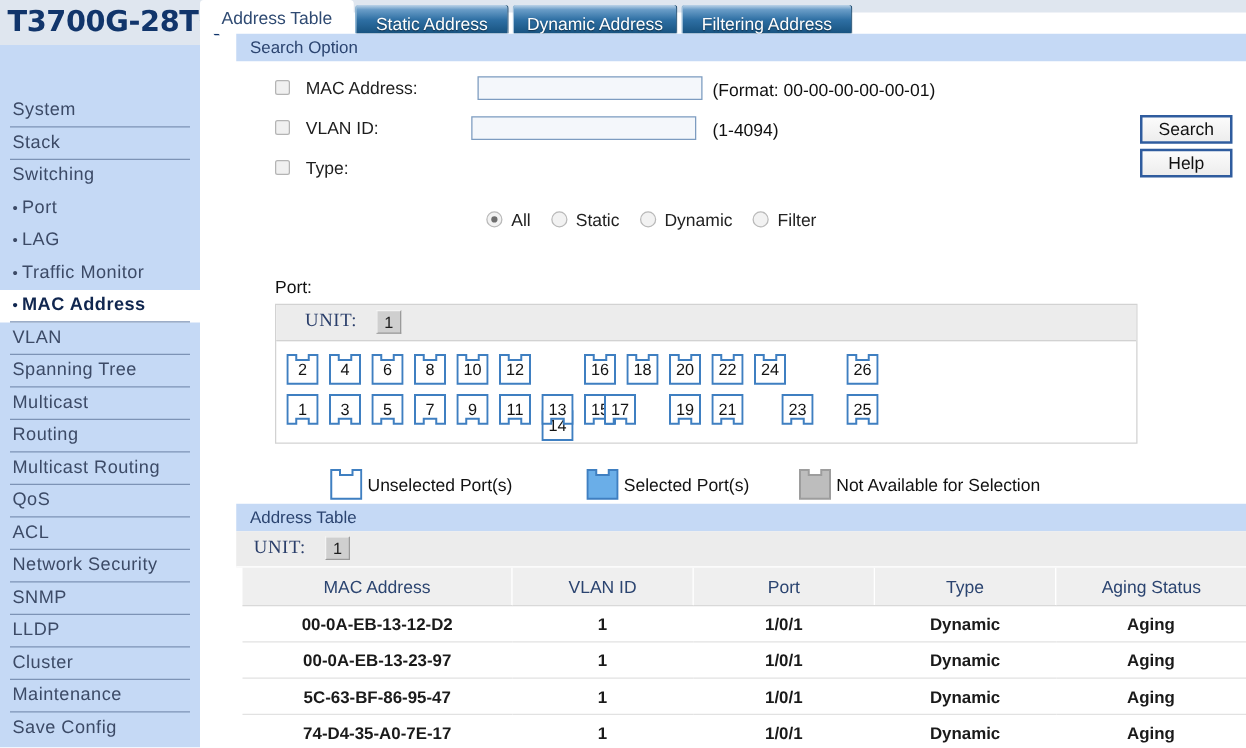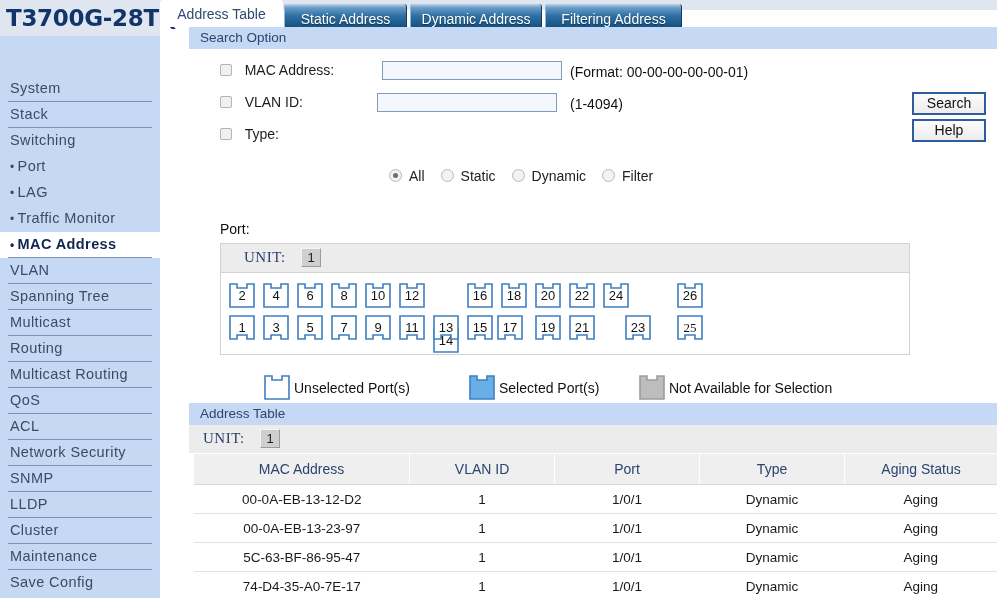--- a/index.html
+++ b/index.html
@@ -198,20 +198,21 @@
     color:#2b4470;font-weight:normal;font-size:14px;
     height:28px;
     border-right:1px solid #ffffff;
     border-bottom:1px solid #d9d9d9;
   }
   table.addr th:last-child{border-right:none;}
   table.addr td{
     height:26px;text-align:center;font-size:13.5px;color:#1a1a1a;
     border-bottom:1px solid #e2e2e2;
     background:#ffffff;
+    font-weight:bold;
   }
 </style>
 </head>
 <body>
 
 <div class="app">
 
   <div class="leftcol">
     <div class="brandbar">
       <div class="brandtitle">T3700G-28TQ</div>
@@ -406,21 +407,21 @@
                 <path d="M1,1 H25 V24 H18 V20 H8 V24 H1 Z" fill="#ffffff" stroke="#3f7fc1" stroke-width="1.6"></path>
               </svg></span>
             <span class="num">13</span>
           </div>
           <div class="port" style="left: 246px; top: 42px;">
             <span class="jack"><svg width="26" height="25" viewBox="0 0 26 25">
                 <path d="M1,1 H25 V24 H18 V20 H8 V24 H1 Z" fill="#ffffff" stroke="#3f7fc1" stroke-width="1.6"></path>
               </svg></span>
             <span class="num">15</span>
           </div>
-          <div class="port" style="left: 276px; top: 42px;">
+          <div class="port" style="left: 262px; top: 42px;">
             <span class="jack"><svg width="26" height="25" viewBox="0 0 26 25">
                 <path d="M1,1 H25 V24 H18 V20 H8 V24 H1 Z" fill="#ffffff" stroke="#3f7fc1" stroke-width="1.6"></path>
               </svg></span>
             <span class="num">17</span>
           </div>
           <div class="port" style="left: 314px; top: 42px;">
             <span class="jack"><svg width="26" height="25" viewBox="0 0 26 25">
                 <path d="M1,1 H25 V24 H18 V20 H8 V24 H1 Z" fill="#ffffff" stroke="#3f7fc1" stroke-width="1.6"></path>
               </svg></span>
             <span class="num">19</span>
@@ -430,21 +431,21 @@
                 <path d="M1,1 H25 V24 H18 V20 H8 V24 H1 Z" fill="#ffffff" stroke="#3f7fc1" stroke-width="1.6"></path>
               </svg></span>
             <span class="num">21</span>
           </div>
           <div class="port" style="left: 404px; top: 42px;">
             <span class="jack"><svg width="26" height="25" viewBox="0 0 26 25">
                 <path d="M1,1 H25 V24 H18 V20 H8 V24 H1 Z" fill="#ffffff" stroke="#3f7fc1" stroke-width="1.6"></path>
               </svg></span>
             <span class="num">23</span>
           </div>
-          <div class="port" style="left: 456px; top: 42px; font-family: Liberation Serif, serif;">
+          <div class="port" style="left: 456px; top: 42px;">
             <span class="jack"><svg width="26" height="25" viewBox="0 0 26 25">
                 <path d="M1,1 H25 V24 H18 V20 H8 V24 H1 Z" fill="#ffffff" stroke="#3f7fc1" stroke-width="1.6"></path>
               </svg></span>
             <span class="num">25</span>
           </div>
         </div>
     </div>
 
     <div class="legend" id="legend">
         <div class="lgitem" style="left: 0px;"><span class="lgicon"><svg width="26" height="25" viewBox="0 0 26 25">

